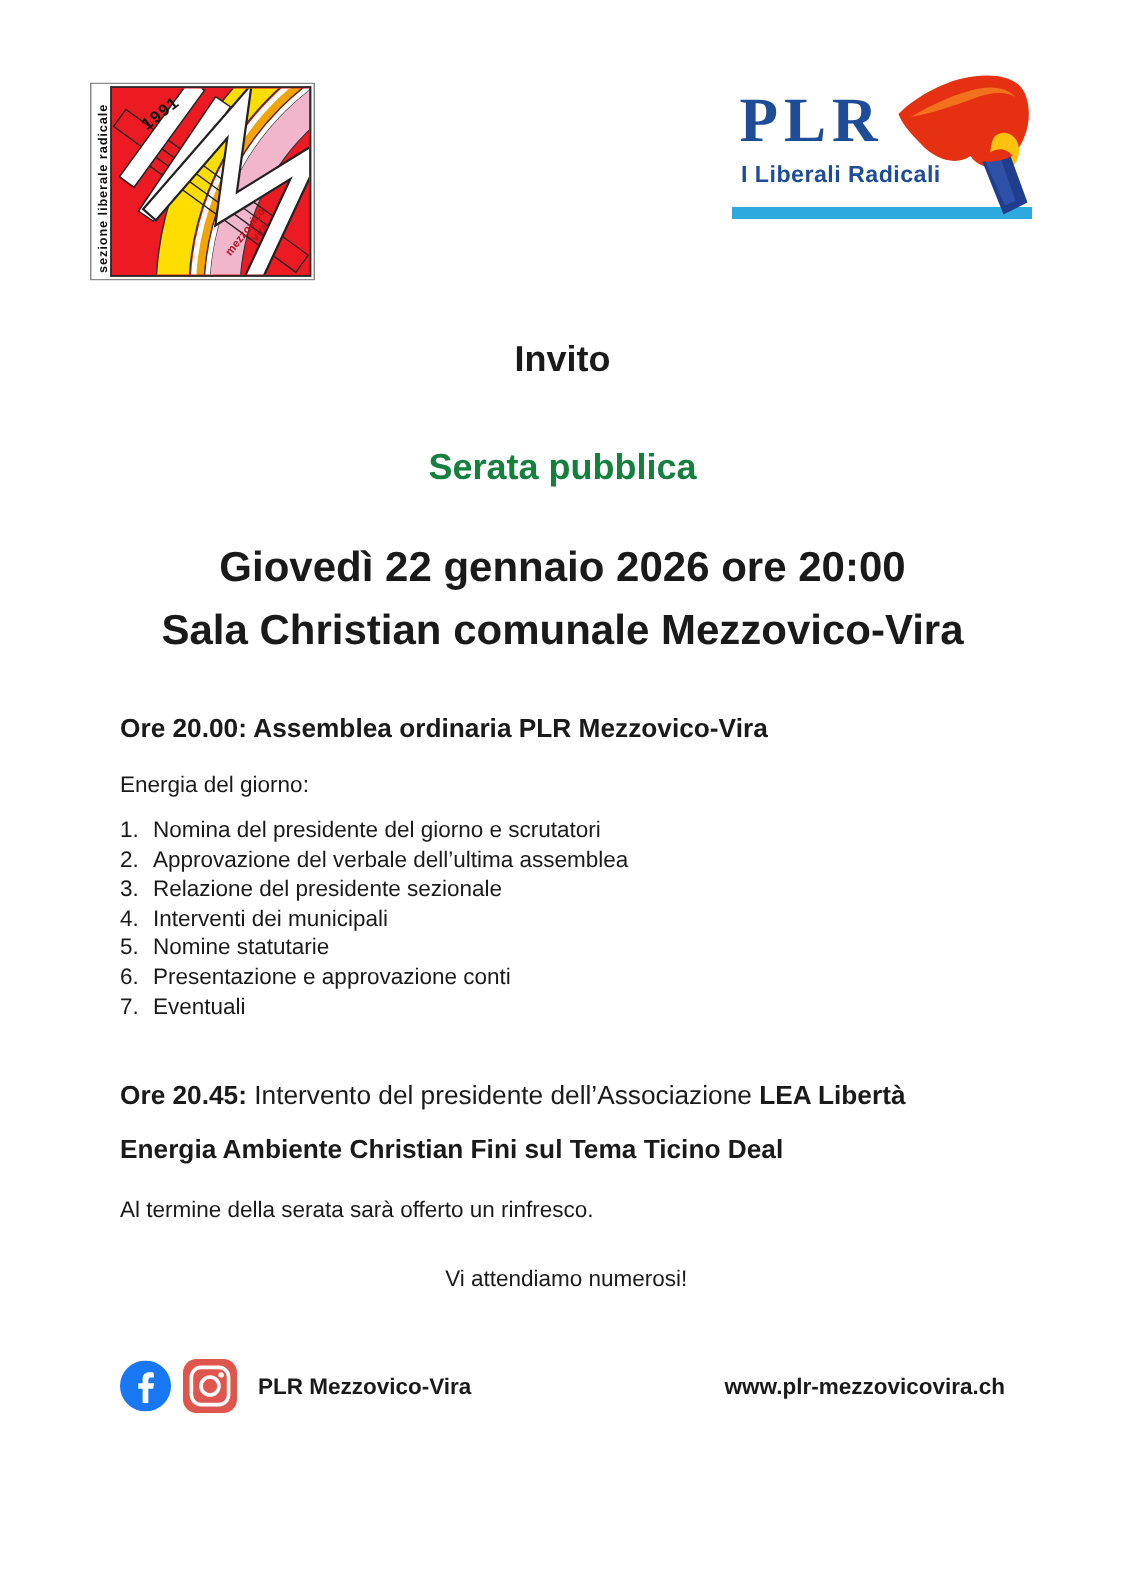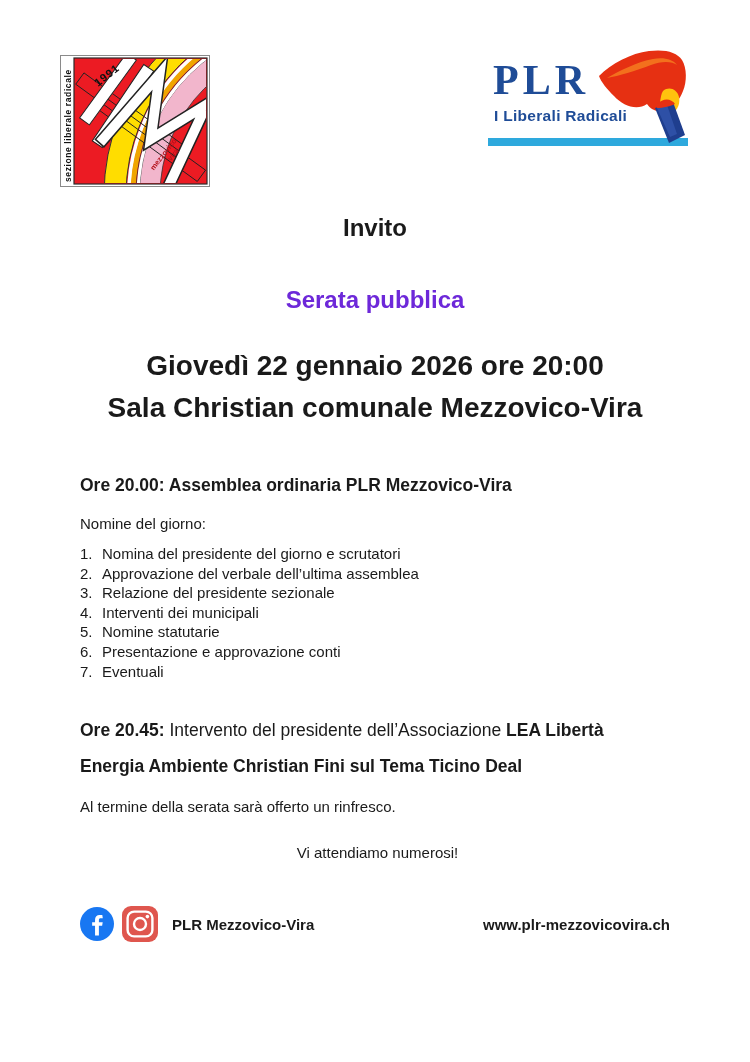--- a/index.html
+++ b/index.html
@@ -1,19 +1,19 @@
 <!DOCTYPE html>
 <html><head>
 <meta charset="utf-8">
 <style>
   html,body{margin:0;padding:0;background:#fff;}
   #page{position:relative;width:750px;height:1062px;background:#fff;overflow:hidden;
         font-family:"Liberation Sans","DejaVu Sans",sans-serif;color:#1a1a1a;}
   .abs{position:absolute;}
-  .center{left:0;width:750px;text-align:center;}
+  .center{left:0;width:750px;text-align:center;margin-top:12px;}
   .h-invito{top:214px;font-size:24px;font-weight:bold;}
   .h-serata{top:286px;font-size:24px;font-weight:bold;}
   .h-date{top:350px;font-size:28px;font-weight:bold;}
   .h-venue{top:392px;font-size:28px;font-weight:bold;}
   .body-left{left:80px;width:595px;}
   .sched1{top:458px;font-size:17.5px;font-weight:bold;margin-top:17px;}
   .agenda-label{top:515px;font-size:15px;}
   .agenda{top:544px;font-size:15px;}
   .agenda .row{display:flex;line-height:19.6px;}
   .agenda .num{width:22px;flex:0 0 22px;}
@@ -92,29 +92,29 @@
                C185,3 174,3 164,7 C148,13 132,18 120,20 Z" fill="#F47B20" opacity="0.85"></path>
       <path d="M176,33 C182,28 190,31 192,39 C194,48 188,56 181,56
                C175,56 171,50 173,44 C174,39 174,36 176,33 Z" fill="#FFC20E"></path>
       <path d="M168,50 L186,44 L198,77 L182,85 Z" fill="#1F3E8E"></path>
       <path d="M170,50 L180,47 L190,76 L183,79 Z" fill="#3558B0" opacity="0.7"></path>
       <path d="M170,46 C176,40 184,40 188,46 C184,48 176,50 170,50 Z" fill="#E63012"></path>
     </g>
   </svg>
 
   <div class="abs center h-invito">Invito</div>
-  <div class="abs center h-serata" style="color:#6d28d9;">Serata pubblica</div>
+  <div class="abs center h-serata" style="color:#15803d;">Serata pubblica</div>
   <div class="abs center h-date">Giovedì 22 gennaio 2026 ore 20:00</div>
   <div class="abs center h-venue">Sala Christian comunale Mezzovico-Vira</div>
 
   <div class="abs body-left sched1">
     <span>Ore 20.00:</span><span> Assemblea ordinaria PLR Mezzovico-Vira</span>
   </div>
 
-  <div class="abs body-left agenda-label">Nomine del giorno:</div>
+  <div class="abs body-left agenda-label">Energia del giorno:</div>
   <div class="abs body-left agenda">
     <div class="row">
       <span class="num">1.</span>
       <span>Nomina del presidente del giorno e scrutatori</span>
     </div>
     <div class="row">
       <span class="num">2.</span>
       <span>Approvazione del verbale dell’ultima assemblea</span>
     </div>
     <div class="row">

